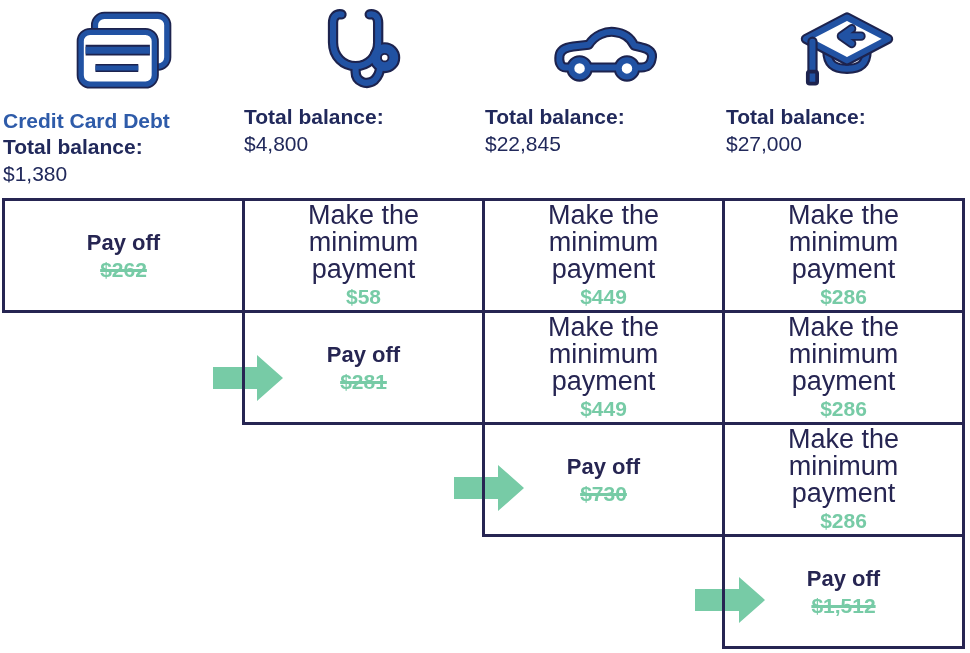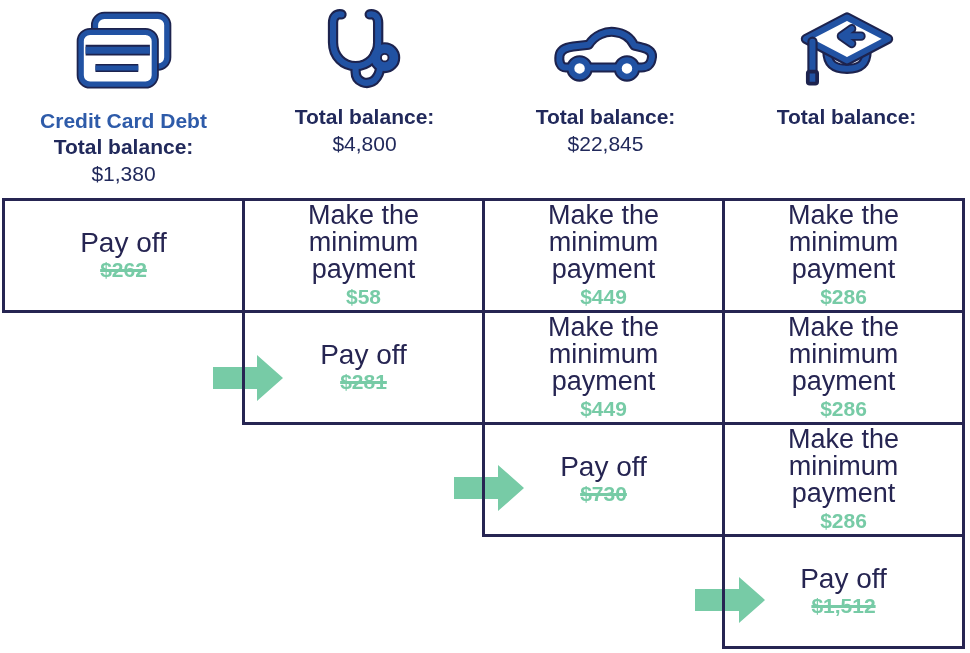--- a/index.html
+++ b/index.html
@@ -10,38 +10,38 @@
   html,body{width:970px;height:653px}
   body{
     background:var(--bg);
     font-family:"Liberation Sans", sans-serif;
     position:relative;overflow:hidden;
   }
   .page{position:absolute;inset:0}
 
   
   .header-row{position:absolute;left:3px;top:0;width:964px;display:flex}
-  .debt-col{flex:0 0 241px;text-align:center}
+  .debt-col{flex:0 0 241px;}
   .icon-box{height:104px;display:flex;align-items:center;justify-content:center}
   .debt-title{color:var(--blue);font-weight:bold;font-size:21px;line-height:26px;margin-top:4px}
   .balance-label{color:var(--header_navy);font-weight:bold;font-size:21px;line-height:26px}
   .balance-amount{color:var(--header_navy);font-size:21px;line-height:27px}
 
   
   .table-wrap{position:absolute;left:2px;top:198px;width:963px;height:452px;z-index:0}
   .t-row{position:absolute;display:flex}
   .r0{left:0;top:0} .r1{left:240px;top:112px} .r2{left:480px;top:224px} .r3{left:720px;top:336px}
   .t-cell{
     width:243px;height:115px;margin-left:-3px;border:3px solid var(--navy);
     background:transparent;display:flex;flex-direction:column;justify-content:center;
     align-items:center;text-align:center;padding:4px 16px;
   }
   .t-cell:first-child{margin-left:0}
   .cell-label{color:var(--navy);font-size:27px;line-height:27px}
-  .t-cell.payoff .cell-label{font-weight:normal;font-size:28px}
+  .t-cell.payoff .cell-label{font-weight:bold;font-size:22px}
   .cell-amount{color:var(--green);font-weight:bold;font-size:21px;line-height:27px}
   .t-cell.payoff .cell-amount{text-decoration:line-through;text-decoration-thickness:2.5px}
 
   
   .arrow{position:absolute;width:70px;height:46px;z-index:-1}
   .a1{left:211px;top:157px} .a2{left:452px;top:267px} .a3{left:693px;top:379px}
   .arrow polygon{fill:var(--green)}
 
   
   .oc{stroke:var(--icon_outline)} .bc{stroke:var(--icon_blue)}
@@ -130,20 +130,21 @@
             <use href="#cap-board" class="bc fw" stroke-width="6.5"></use>
             <use href="#cap-arrow" class="oc" stroke-width="10"></use>
             <use href="#cap-arrow" class="bc" stroke-width="6"></use>
             <use href="#cap-tassel" class="oc" stroke-width="11"></use>
             <use href="#cap-tassel" class="bc" stroke-width="6.5"></use>
             <rect x="10" y="66" width="10" height="13" rx="2" class="oc fb" stroke-width="4"></rect>
           </g>
         </svg>
       </div>
       <div class="balance-label">Total balance:</div>
+      <div class="balance-amount">$27,000</div>
     </div>
   </div>
 
   <div class="table-wrap">
 
     <div class="arrow a1">
       <svg width="70" height="46" viewBox="0 0 70 46">
           <polygon points="0,12 44,12 44,0 70,23 44,46 44,34 0,34"></polygon>
         </svg>
     </div>

